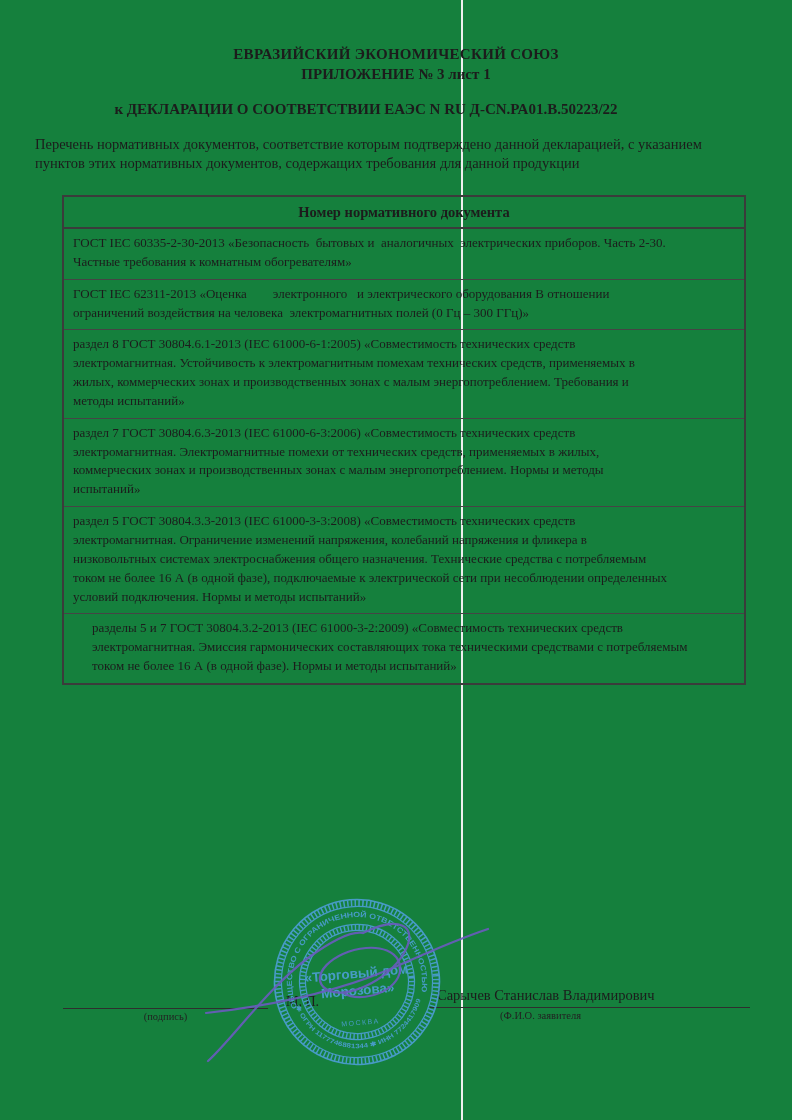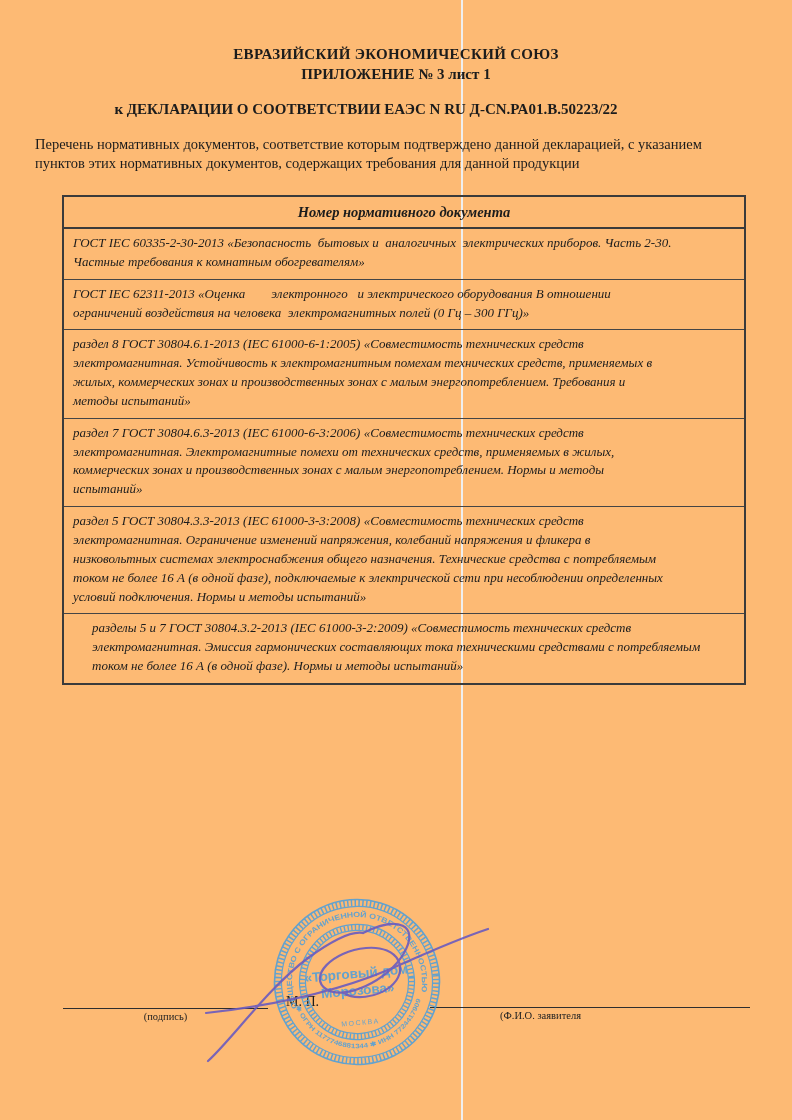--- a/index.html
+++ b/index.html
@@ -1,39 +1,39 @@
 <!DOCTYPE html>
 <html><head>
 <meta charset="utf-8">
 <style>
   html,body{margin:0;padding:0;background:#9a9a9a;}
   .page{
     position:relative;
     width:792px;height:1120px;
     margin:0 auto;
-    background:#fdba74;
+    background:#15803d;
     font-family:"Liberation Serif", serif;
     color:#1c1c1c;
     overflow:hidden;
   }
   .fold-line{
     position:absolute;left:461px;top:0;width:2px;height:1120px;
     background:#efefef;
   }
   .title1{position:absolute;top:46px;left:0;width:792px;text-align:center;
     font-size:15px;font-weight:bold;letter-spacing:.3px;}
   .title2{position:absolute;top:66px;left:0;width:792px;text-align:center;
     font-size:15px;font-weight:bold;}
   .title3{position:absolute;top:101px;left:0;width:732px;text-align:center;
     font-size:15px;font-weight:bold;}
   .intro{position:absolute;top:135px;left:35px;width:706px;
     font-size:14.5px;line-height:1.32;white-space:pre-line;}
   .doc-table{
     position:absolute;left:62px;top:195px;width:684px;
-    border:2px solid #3b3b3b;box-sizing:border-box;font-style:italic;
+    border:2px solid #3b3b3b;box-sizing:border-box;
   }
   .doc-table .thead{
     text-align:center;font-weight:bold;font-size:14.5px;
     padding:7px 4px 6px;border-bottom:2px solid #3b3b3b;
   }
   .doc-table .row{
     font-size:13px;line-height:1.45;
     padding:5px 9px 7px;border-bottom:1.6px solid #454545;
     white-space:pre-wrap;
   }
@@ -85,20 +85,21 @@
     <div class="row">разделы 5 и 7 ГОСТ 30804.3.2-2013 (IEC 61000-3-2:2009) «Совместимость технических средств
 электромагнитная. Эмиссия гармонических составляющих тока техническими средствами с потребляемым
 током не более 16 А (в одной фазе). Нормы и методы испытаний»</div>
   </div>
 
   <div class="sig-line left"></div>
   <div class="caption podpis">(подпись)</div>
 
   <div class="mp">М. П.</div>
 
+  <div class="applicant">Сарычев Станислав Владимирович</div>
   <div class="sig-line right"></div>
   <div class="caption fio">(Ф.И.О. заявителя</div>
 
   <svg class="stamp" width="170" height="170" viewBox="0 0 170 170">
     <g transform="rotate(-5 85 85)" opacity="0.88">
       <g fill="none" stroke="#4f9fda">
         <circle cx="85" cy="85" r="82.5" stroke-width="1.6"></circle>
         <circle cx="85" cy="85" r="79" stroke-width="6.5" stroke-dasharray="1.5 2.3"></circle>
         <circle cx="85" cy="85" r="75.5" stroke-width="1.2"></circle>
         <circle cx="85" cy="85" r="57.5" stroke-width="1.2"></circle>

